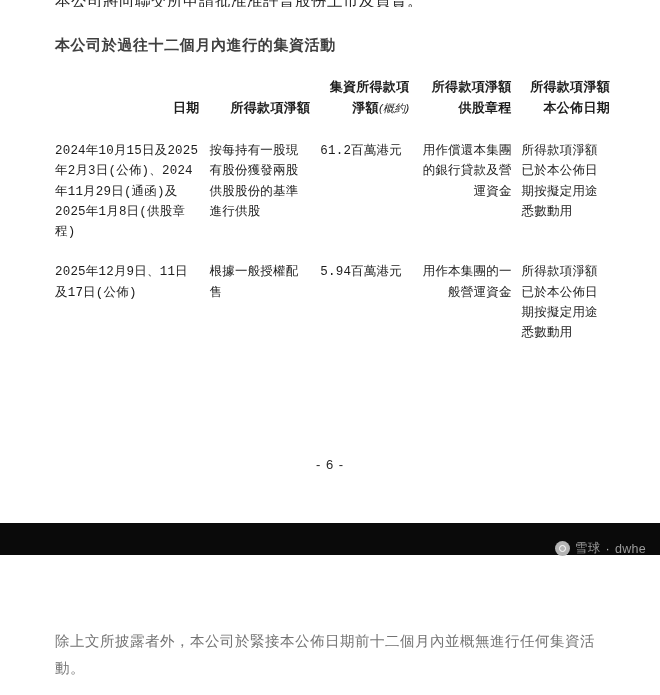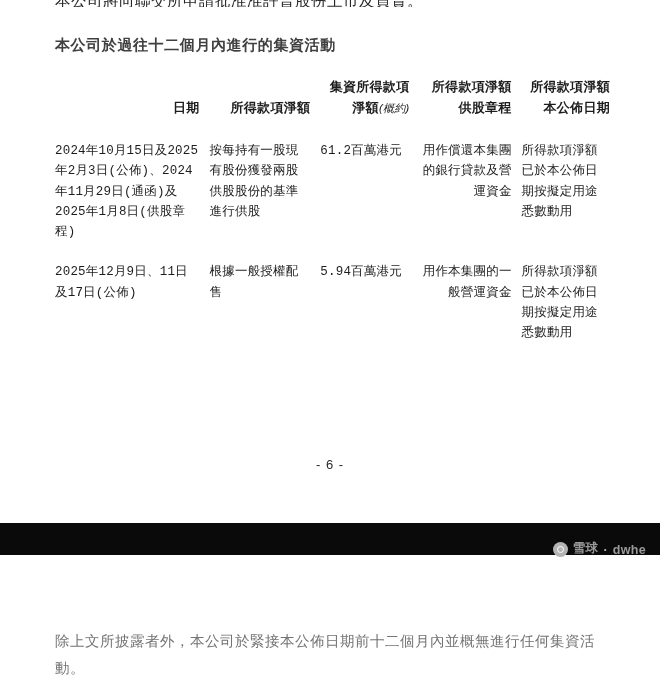--- a/index.html
+++ b/index.html
@@ -104,26 +104,25 @@
     line-height: 1.85;
     letter-spacing: 0.5px;
     color: #737373;
   }
   
   .watermark {
     position: absolute;
     right: 14px;
     bottom: 8px;
     display: flex;
-    align-items: flex-end;
+    align-items: center;
     gap: 5px;
     color: #9a9a9a;
     font-size: 12.5px;
     letter-spacing: 0.3px;
-    font-weight: bold;
   }
   .wm-logo {
     width: 15px;
     height: 15px;
     border-radius: 50%;
     background: #b4b4b4;
     display: inline-block;
     position: relative;
   }
   .wm-logo::after {

